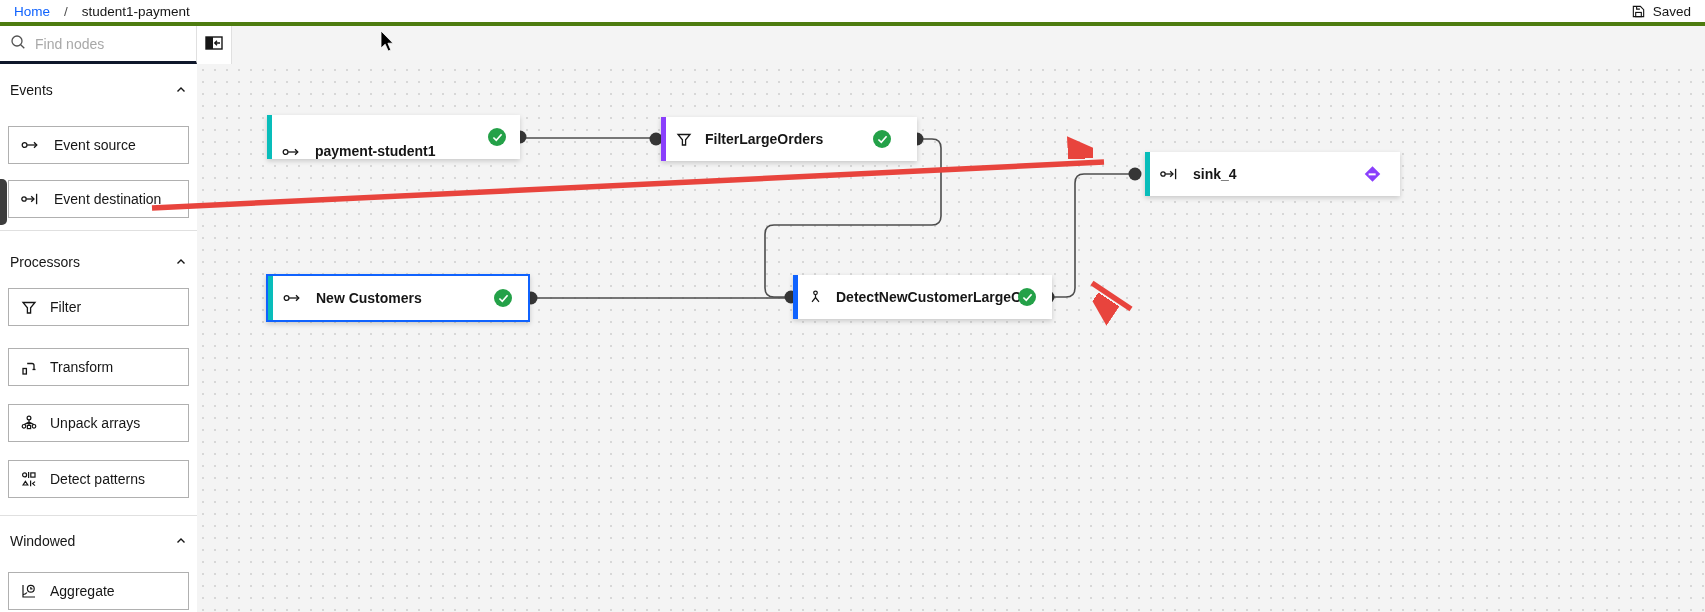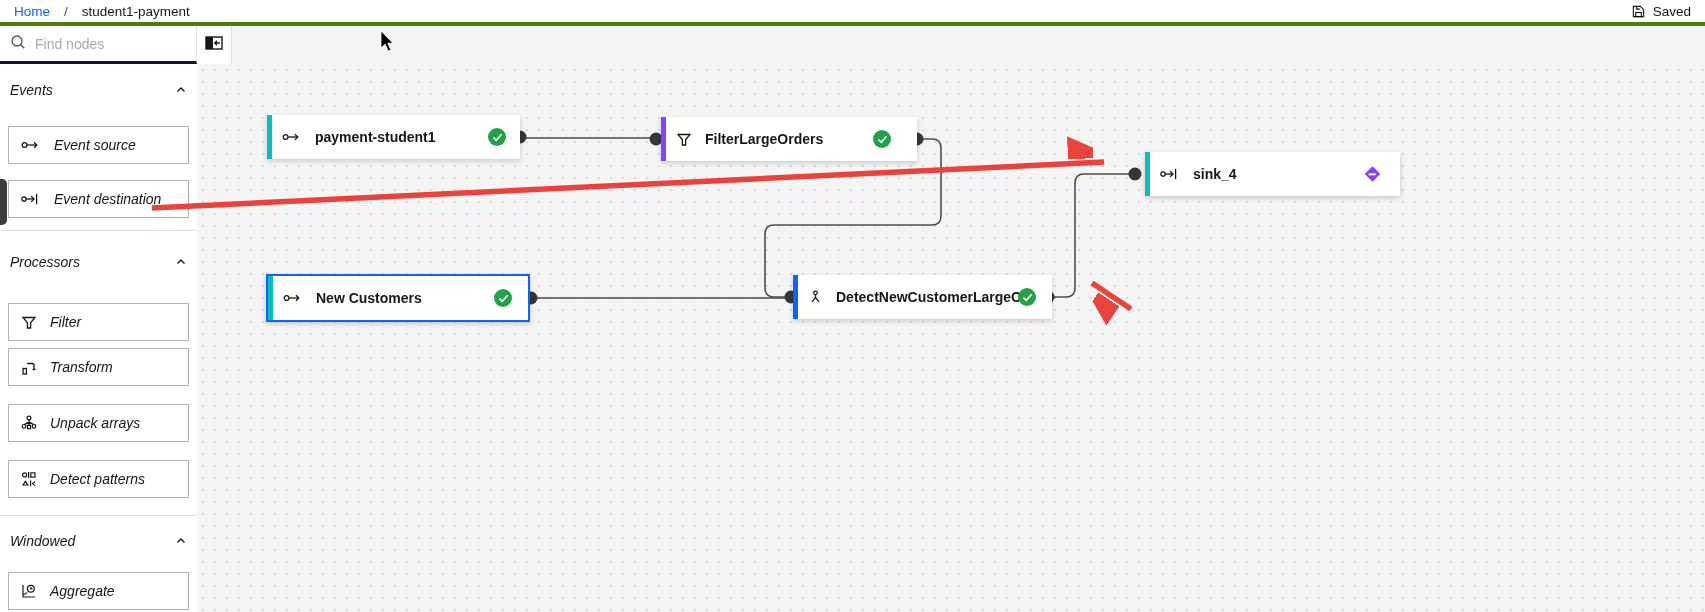--- a/index.html
+++ b/index.html
@@ -23,21 +23,21 @@
                  display:flex; align-items:center; padding:0 10px; gap:9px; }
   .search-area input { border:none; outline:none; font-size:14px; width:140px; color:#161616;
                        font-family:"Liberation Sans", sans-serif; background:transparent; }
   .search-area input::placeholder { color:#a8a8a8; }
   .palette-tab { position:absolute; left:197px; top:0; width:35px; height:38px; background:#fff;
                  border-right:1px solid #e0e0e0; display:flex; align-items:center; justify-content:center; cursor:pointer; }
   .top-strip { position:absolute; left:232px; top:0; width:1473px; height:38px; background:#f4f4f4; }
 
   
   .palette { position:absolute; left:0; top:64px; width:214px; height:548px; background:#fff;
-             border-right:1px solid #e0e0e0;font-style:italic; }
+             border-right:1px solid #e0e0e0; }
   .pal-header { position:absolute; left:10px; width:177px; height:24px; display:flex; align-items:center;
                 justify-content:space-between; font-size:14px; color:#161616; cursor:pointer; }
   .pal-item { position:absolute; left:8px; width:181px; height:38px; background:#fff;
               border:1px solid #b0b0b0; display:flex; align-items:center; padding-left:12px; gap:13px;
               font-size:14px; cursor:grab; }
   .pal-item svg { flex:0 0 auto; }
   .divider { position:absolute; left:0; width:197px; height:0; border-top:1px solid #e0e0e0; }
   .drag-ghost { position:absolute; left:0; top:115px; width:7px; height:46px; background:#3d3d3d;
                 border-radius:0 5px 5px 0; }
 
@@ -143,21 +143,21 @@
 
     <div class="divider" style="top:166px;"></div>
 
     <div class="pal-header" style="top:186px;">
       <span>Processors</span>
       <svg width="12" height="12" viewBox="0 0 12 12" fill="none" stroke="#161616" stroke-width="1.4">
           <path d="M2.5 7.5 L6 4 L9.5 7.5"></path>
         </svg>
     </div>
 
-    <div class="pal-item" style="top:239px;">
+    <div class="pal-item" style="top:224px;">
       <svg width="16" height="15" viewBox="0 0 16 15" fill="none" stroke="#161616" stroke-width="1.3">
         <path d="M2 2.5 H14 L9.6 7.8 V13 H6.4 V7.8 Z"></path>
       </svg>
       <span>Filter</span>
     </div>
 
     <div class="pal-item" style="top:284px;">
       <svg width="16" height="15" viewBox="0 0 16 15" fill="none" stroke="#161616" stroke-width="1.3">
         <rect x="2" y="8.5" width="3.4" height="5.5"></rect>
           <path d="M6.2 3.5 H11 Q13 3.5 13 5.5 V9.5"></path>
@@ -218,21 +218,21 @@
       <path d="M851 233 H869 Q878 233 878 224 V119 Q878 110 887 110 H938"></path>
       <circle cx="323" cy="73" r="6.5"></circle>
       <circle cx="459" cy="75" r="6.5"></circle>
       <circle cx="720" cy="75" r="6.5"></circle>
       <circle cx="938" cy="110" r="6.5"></circle>
       <circle cx="334" cy="234" r="6.5"></circle>
       <circle cx="594" cy="233" r="6.5"></circle>
       <circle cx="851" cy="233" r="6.5"></circle>
     </svg>
 
-    <div class="node" style="left:70px; top:51px; width:253px;">
+    <div class="node" style="left:70px; top:51px; width:253px;align-items:flex-end;">
       <span class="bar teal"></span>
       <span class="nicon">
         <svg width="20" height="14" viewBox="0 0 20 14" fill="none" stroke="#161616" stroke-width="1.3">
           <circle cx="3.6" cy="7" r="2.4"></circle>
             <path d="M6.2 7 H15.6"></path>
             <path d="M13 4.2 L15.8 7 L13 9.8"></path>
         </svg>
       </span>
       <span class="nlabel">payment-student1</span>
       <span class="badge-check" style="right:14px;">

